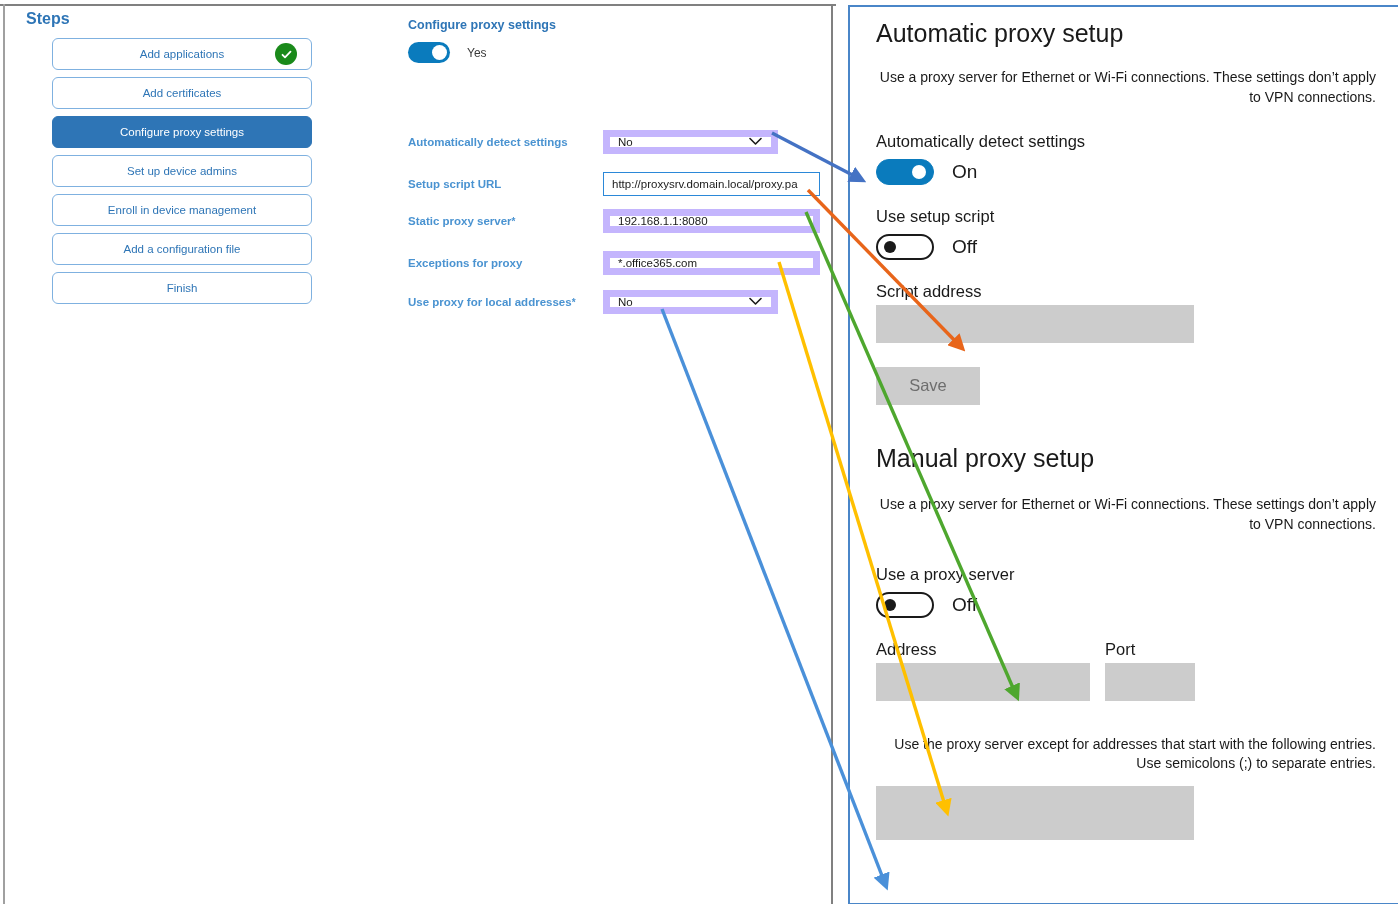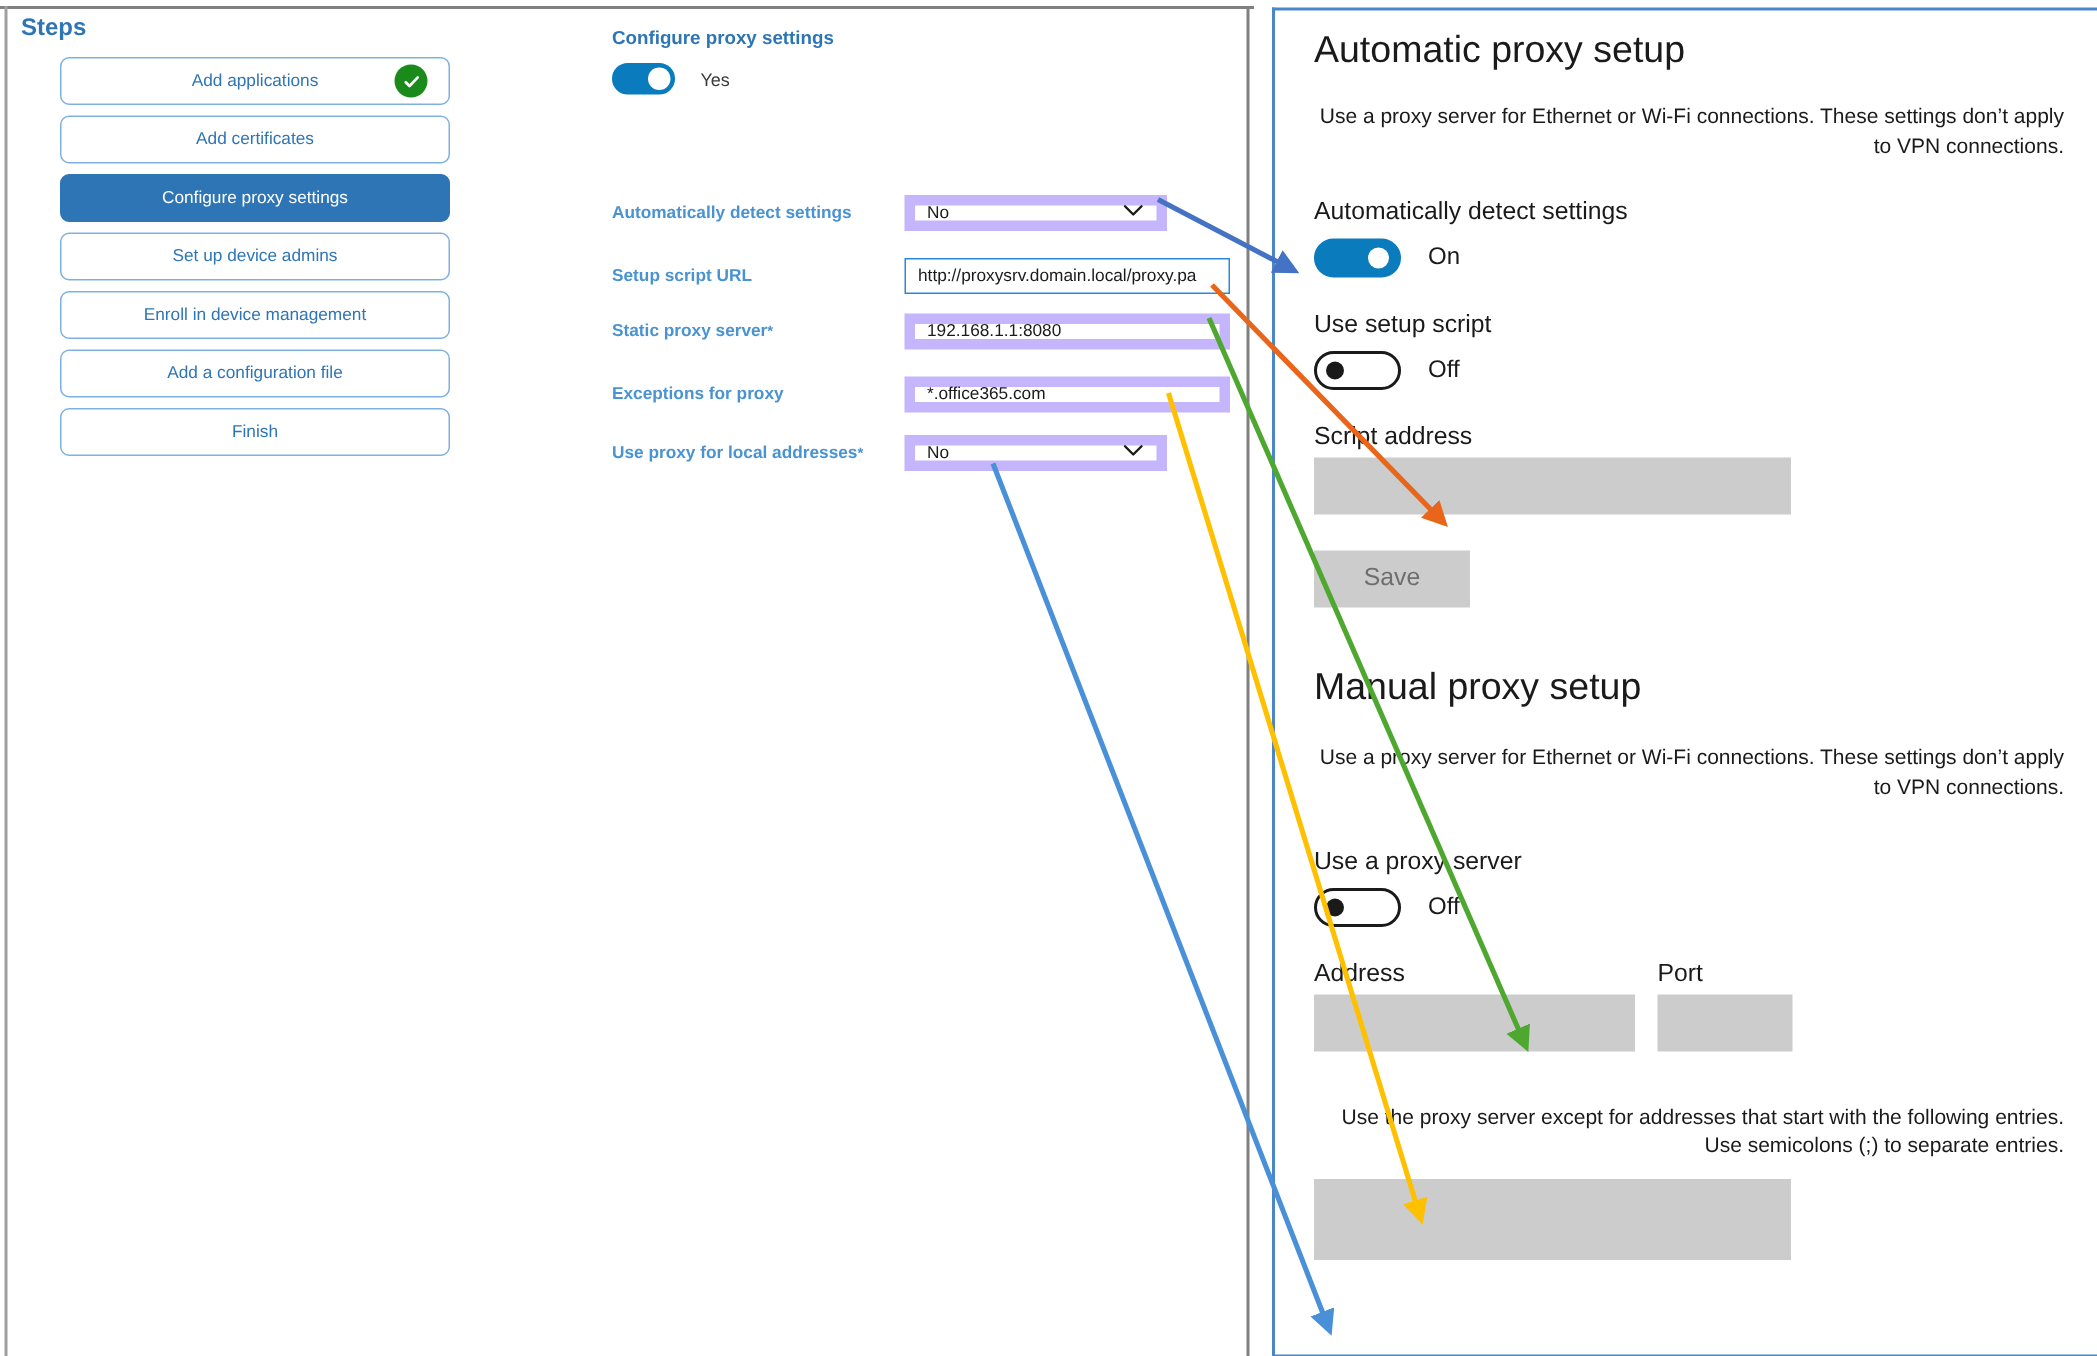--- a/index.html
+++ b/index.html
@@ -59,31 +59,31 @@
   .wtoggle.off{background:#ffffff;border:2px solid #1a1a1a;}
   .wtoggle .knob{
     position:absolute;border-radius:50%;
   }
   .wtoggle.on .knob{
     width:14px;height:14px;background:#ffffff;right:7px;top:5px;
   }
   .wtoggle.off .knob{
     width:12px;height:12px;background:#1a1a1a;left:6px;top:5px;
   }
-  .wtoggle-text{font-size:16px;color:#1a1a1a;margin-left:18px;text-align:center;}
+  .wtoggle-text{font-size:19px;color:#1a1a1a;margin-left:18px;text-align:center;}
   
   .grey-box{background:#cccccc;height:38px;}
   .grey-btn{
     background:#cccccc;width:104px;height:38px;
     display:flex;align-items:center;justify-content:center;
     color:#6e6e6e;font-size:16.5px;
   }
   .row-2col{display:flex;gap:15px;}
   
-  #steps-panel{position:absolute;left:12px;top:10px;width:288px;}
+  #steps-panel{position:absolute;left:24px;top:10px;width:288px;}
   #steps-title{
     font-size:16px;font-weight:bold;color:#2e75b6;margin:0 0 10px 2px;
   }
   .step-btn{
     position:relative;height:32px;border:1px solid #7fb1e0;
     border-radius:6px;background:#ffffff;
     display:flex;align-items:center;justify-content:center;
     font-size:11.5px;color:#2e75b6;margin-bottom:7px;
     box-sizing:border-box;
     margin-left:28px;

